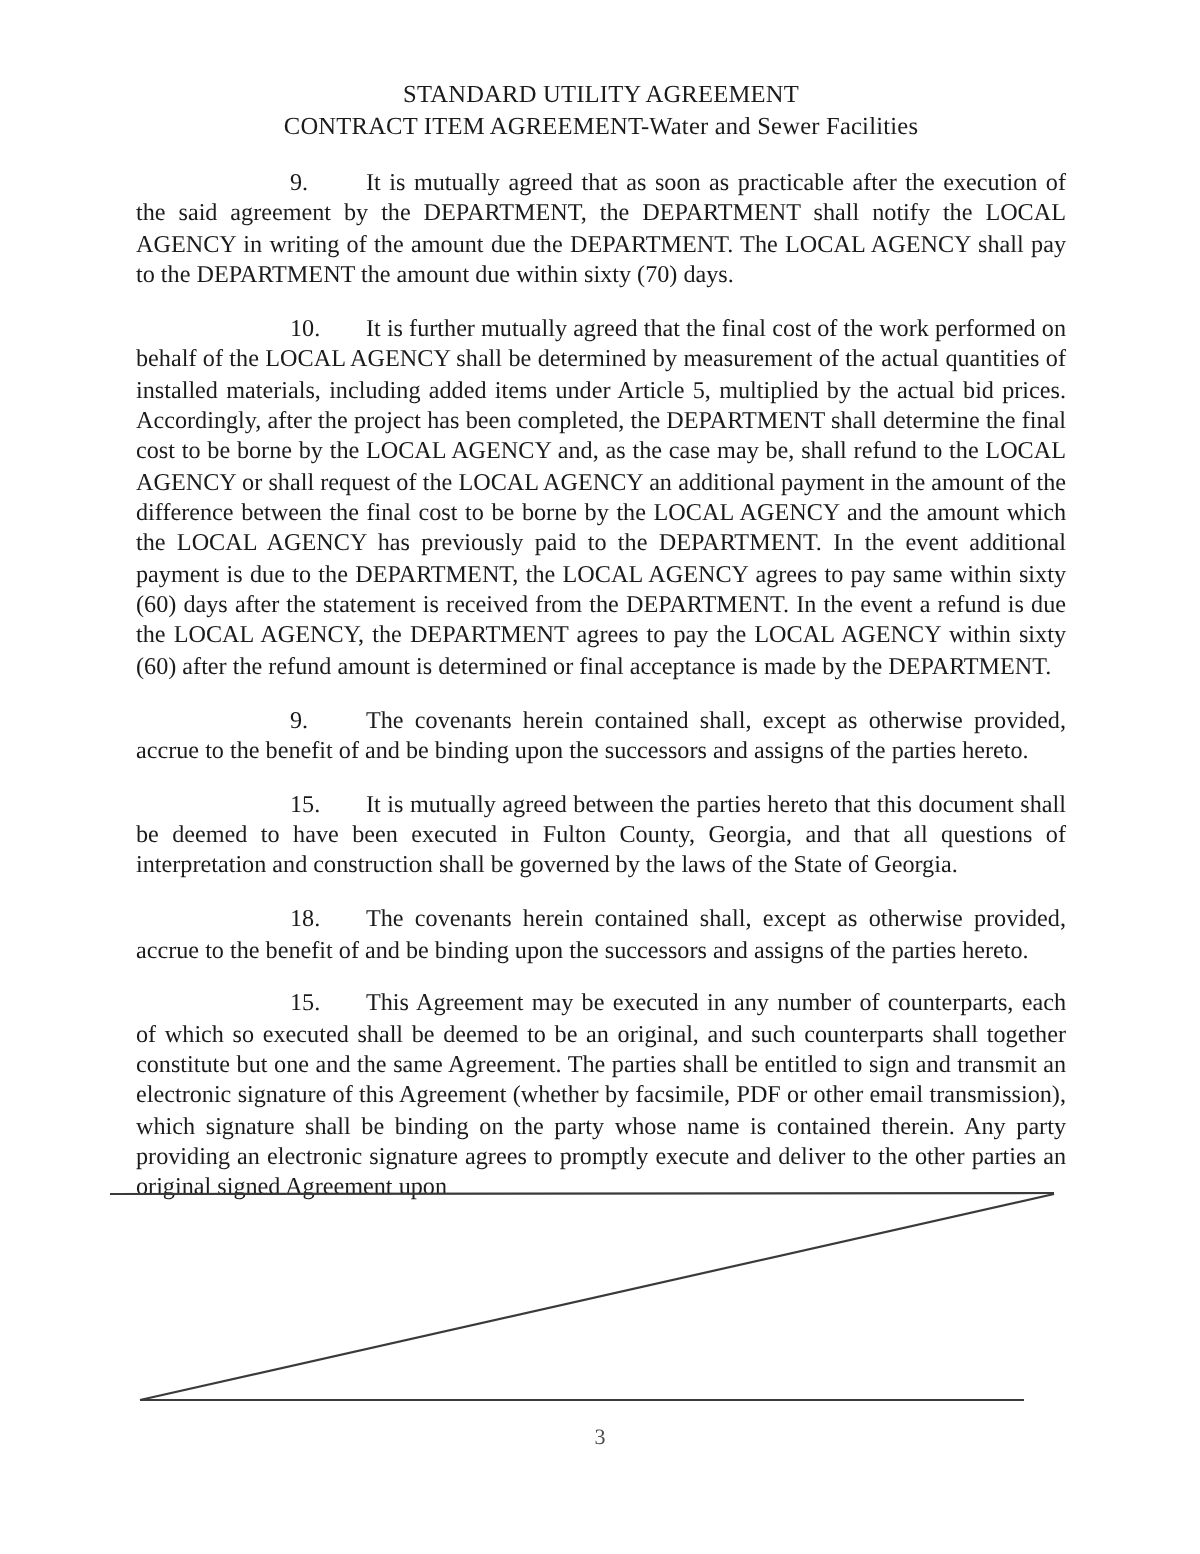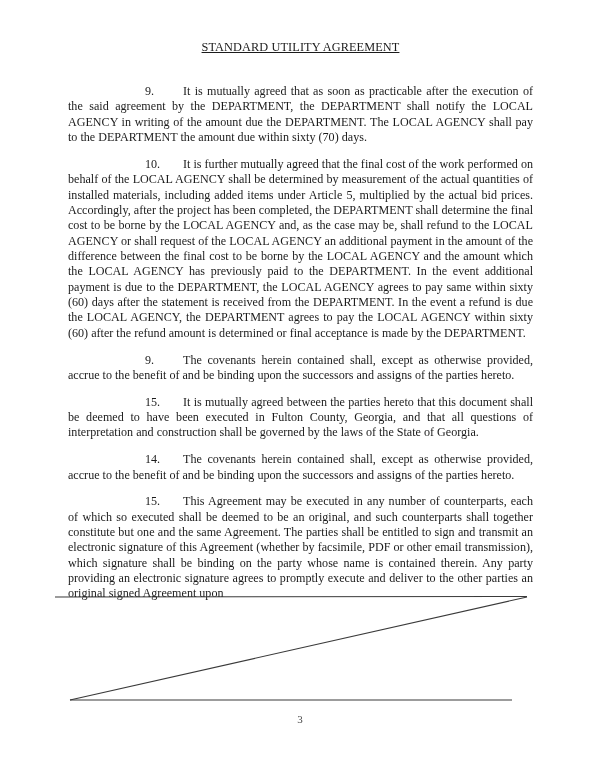--- a/index.html
+++ b/index.html
@@ -28,21 +28,21 @@
   .heading {
     position: absolute;
     left: 68px;
     top: 40px;
     width: 465px;
     text-align: center;
     font-size: 12.3px;
     line-height: 15.5px;
     letter-spacing: 0.1px;
   }
-  .heading .line1 { display: block; text-decoration: underline; }
+  .heading .line1 { display: block; }
   .heading .line2 { display: block; }
 
   
   .body-block {
     position: absolute;
     left: 68px;
     top: 84px;
     width: 465px;
   }
 
@@ -82,34 +82,35 @@
     color: #4a4a4a;
   }
 </style>
 </head>
 <body>
 
 <div id="page">
 
   <div class="heading">
     <span class="line1">STANDARD UTILITY AGREEMENT</span>
+    <span class="line2">CONTRACT ITEM AGREEMENT-Water and Sewer Facilities</span>
   </div>
 
   <div class="body-block">
 
     <p class="para"><span class="num">9.</span><span>It is mutually agreed that as soon as practicable after the execution of the said agreement by the DEPARTMENT, the DEPARTMENT shall notify the LOCAL AGENCY in writing of the amount due the DEPARTMENT. The LOCAL AGENCY shall pay to the DEPARTMENT the amount due within sixty (70) days.</span></p>
 
     <p class="para"><span class="num">10.</span><span>It is further mutually agreed that the final cost of the work performed on behalf of the LOCAL AGENCY shall be determined by measurement of the actual quantities of installed materials, including added items under Article 5, multiplied by the actual bid prices. Accordingly, after the project has been completed, the DEPARTMENT shall determine the final cost to be borne by the LOCAL AGENCY and, as the case may be, shall refund to the LOCAL AGENCY or shall request of the LOCAL AGENCY an additional payment in the amount of the difference between the final cost to be borne by the LOCAL AGENCY and the amount which the LOCAL AGENCY has previously paid to the DEPARTMENT. In the event additional payment is due to the DEPARTMENT, the LOCAL AGENCY agrees to pay same within sixty (60) days after the statement is received from the DEPARTMENT. In the event a refund is due the LOCAL AGENCY, the DEPARTMENT agrees to pay the LOCAL AGENCY within sixty (60) after the refund amount is determined or final acceptance is made by the DEPARTMENT.</span></p>
 
     <p class="para"><span class="num">9.</span><span>The covenants herein contained shall, except as otherwise provided, accrue to the benefit of and be binding upon the successors and assigns of the parties hereto.</span></p>
 
     <p class="para"><span class="num">15.</span><span>It is mutually agreed between the parties hereto that this document shall be deemed to have been executed in Fulton County, Georgia, and that all questions of interpretation and construction shall be governed by the laws of the State of Georgia.</span></p>
 
 
-    <p class="para"><span class="num">14.</span><span>The covenants herein contained shall, except as otherwise provided, accrue to the benefit of and be binding upon the successors and assigns of the parties hereto.</span></p>
+    <p class="para"><span class="num">18.</span><span>The covenants herein contained shall, except as otherwise provided, accrue to the benefit of and be binding upon the successors and assigns of the parties hereto.</span></p>
 
     <p class="para"><span class="num">15.</span><span>This Agreement may be executed in any number of counterparts, each of which so executed shall be deemed to be an original, and such counterparts shall together constitute but one and the same Agreement. The parties shall be entitled to sign and transmit an electronic signature of this Agreement (whether by facsimile, PDF or other email transmission), which signature shall be binding on the party whose name is contained therein. Any party providing an electronic signature agrees to promptly execute and deliver to the other parties an original signed Agreement upon</span></p>
 
   </div>
 
   <svg class="artifact" viewBox="0 0 600 777" width="600" height="777">
     <line x1="55" y1="597" x2="527" y2="596.5" stroke="#3a3a3a" stroke-width="1.1"></line>
     <line x1="70" y1="700" x2="512" y2="700" stroke="#3a3a3a" stroke-width="1.1"></line>
     <line x1="70" y1="700" x2="527" y2="597" stroke="#3a3a3a" stroke-width="1.1"></line>
   </svg>

